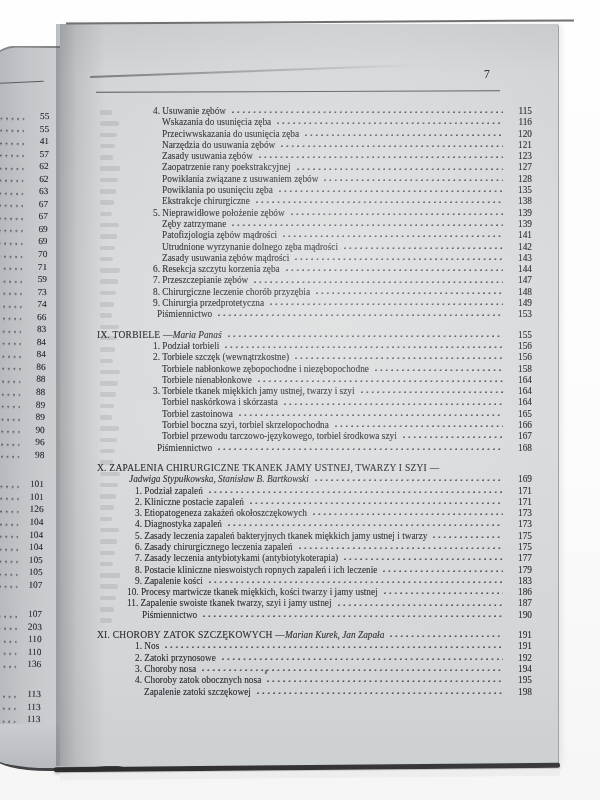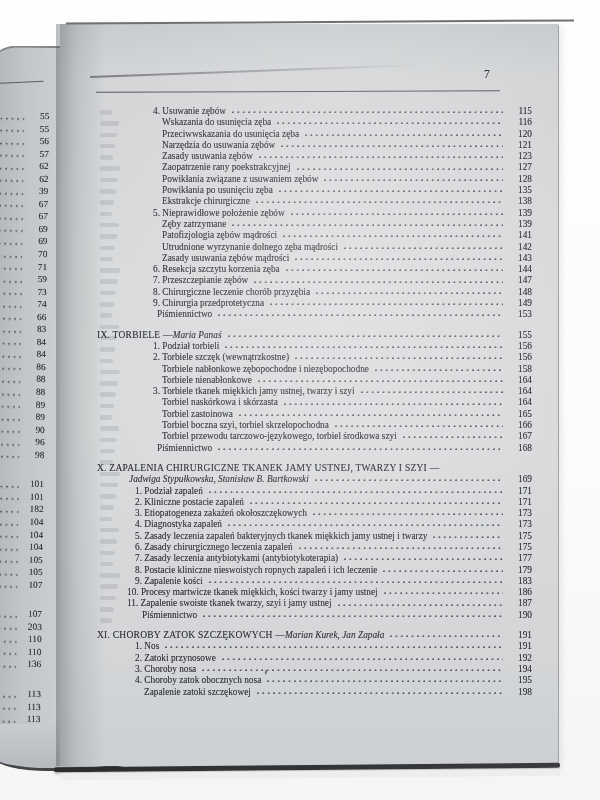--- a/index.html
+++ b/index.html
@@ -83,37 +83,37 @@
         <div class="lp-row">
           <span class="dots"></span>
           <span class="n">55</span>
         </div>
         <div class="lp-row">
           <span class="dots"></span>
           <span class="n">55</span>
         </div>
         <div class="lp-row">
           <span class="dots"></span>
-          <span class="n">56</span>
+          <span class="n">41</span>
         </div>
         <div class="lp-row">
           <span class="dots"></span>
           <span class="n">57</span>
         </div>
         <div class="lp-row">
           <span class="dots"></span>
           <span class="n">62</span>
         </div>
         <div class="lp-row">
           <span class="dots"></span>
           <span class="n">62</span>
         </div>
         <div class="lp-row">
           <span class="dots"></span>
-          <span class="n">39</span>
+          <span class="n">63</span>
         </div>
         <div class="lp-row">
           <span class="dots"></span>
           <span class="n">67</span>
         </div>
         <div class="lp-row">
           <span class="dots"></span>
           <span class="n">67</span>
         </div>
         <div class="lp-row">
@@ -195,21 +195,21 @@
         <div class="lp-row gap">
           <span class="dots"></span>
           <span class="n">101</span>
         </div>
         <div class="lp-row">
           <span class="dots"></span>
           <span class="n">101</span>
         </div>
         <div class="lp-row">
           <span class="dots"></span>
-          <span class="n">182</span>
+          <span class="n">126</span>
         </div>
         <div class="lp-row">
           <span class="dots"></span>
           <span class="n">104</span>
         </div>
         <div class="lp-row">
           <span class="dots"></span>
           <span class="n">104</span>
         </div>
         <div class="lp-row">

